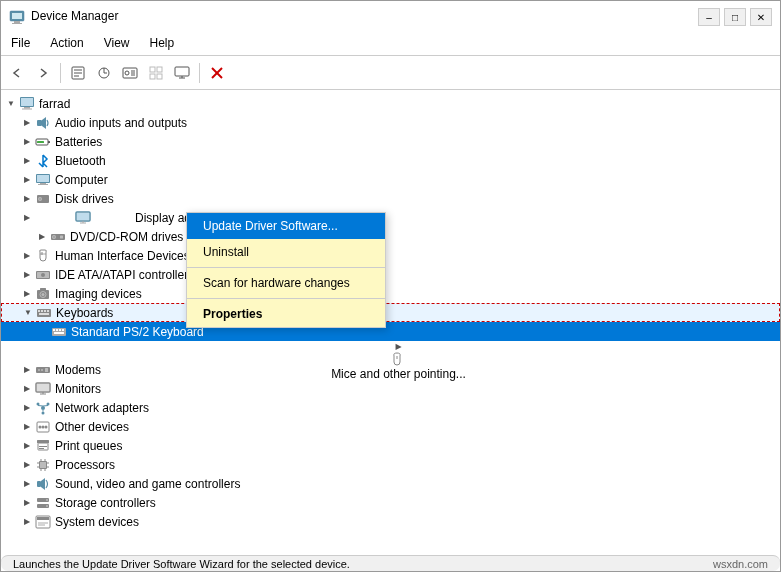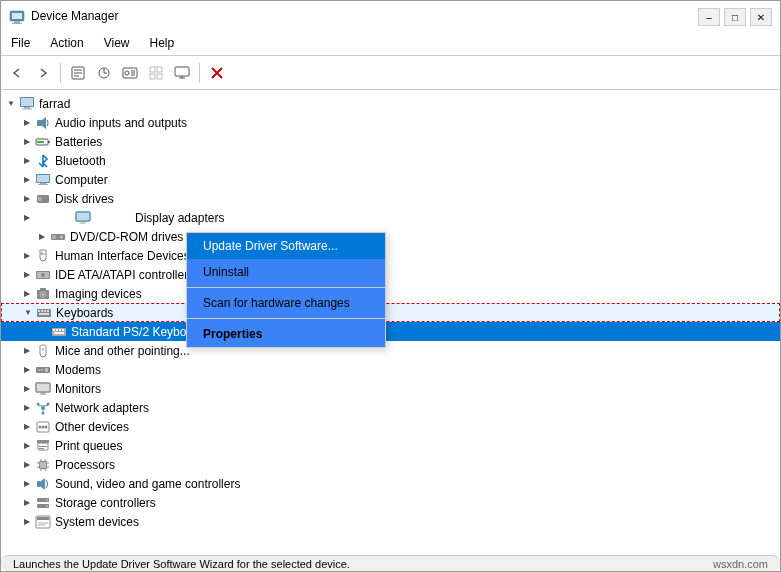--- a/index.html
+++ b/index.html
@@ -142,23 +142,23 @@
       padding: 0 12px;
       justify-content: space-between;
       border-radius: 7px;
     }
     .status-text { font-size: 11px; }
     .status-right { font-size: 11px; color: #666; }
 
     
     .context-menu {
       position: absolute;
-      top: 232px;
+      top: 212px;
       left: 186px;
-      background: #3b82f6;
+      background: #fef9c3;
       border: 1px solid #ccc;
       box-shadow: 2px 2px 8px rgba(0,0,0,0.2);
       z-index: 100;
       min-width: 200px;
     }
     .context-menu-item {
       padding: 6px 16px;
       cursor: pointer;
       font-size: 12px;
       display: flex;
@@ -436,21 +436,21 @@
             <rect x="2" y="5" width="2" height="2" rx="0.3" fill="#fff"></rect>
             <rect x="5" y="5" width="2" height="2" rx="0.3" fill="#fff"></rect>
             <rect x="8" y="5" width="2" height="2" rx="0.3" fill="#fff"></rect>
             <rect x="11" y="5" width="2" height="2" rx="0.3" fill="#fff"></rect>
             <rect x="3" y="8" width="10" height="2" rx="0.3" fill="#fff"></rect>
           </svg>
         </div>
         <span class="item-label">Standard PS/2 Keyboard</span>
       </div>
 
-      <div class="tree-item" style="padding-left:18px;">
+      <div class="tree-item" style="padding-left:18px;flex-direction:column;">
         <div class="expand-btn arrow-right"></div>
         <div class="item-icon">
           <svg width="16" height="16" viewBox="0 0 16 16">
             <path d="M5 5 Q4 2 8 2 Q12 2 11 5 L11 11 Q11 14 8 14 Q5 14 5 11Z" fill="none" stroke="#888" stroke-width="1"></path>
             <line x1="8" y1="5" x2="8" y2="8" stroke="#888" stroke-width="1"></line>
           </svg>
         </div>
         <span class="item-label">Mice and other pointing...</span>
       </div>
 

